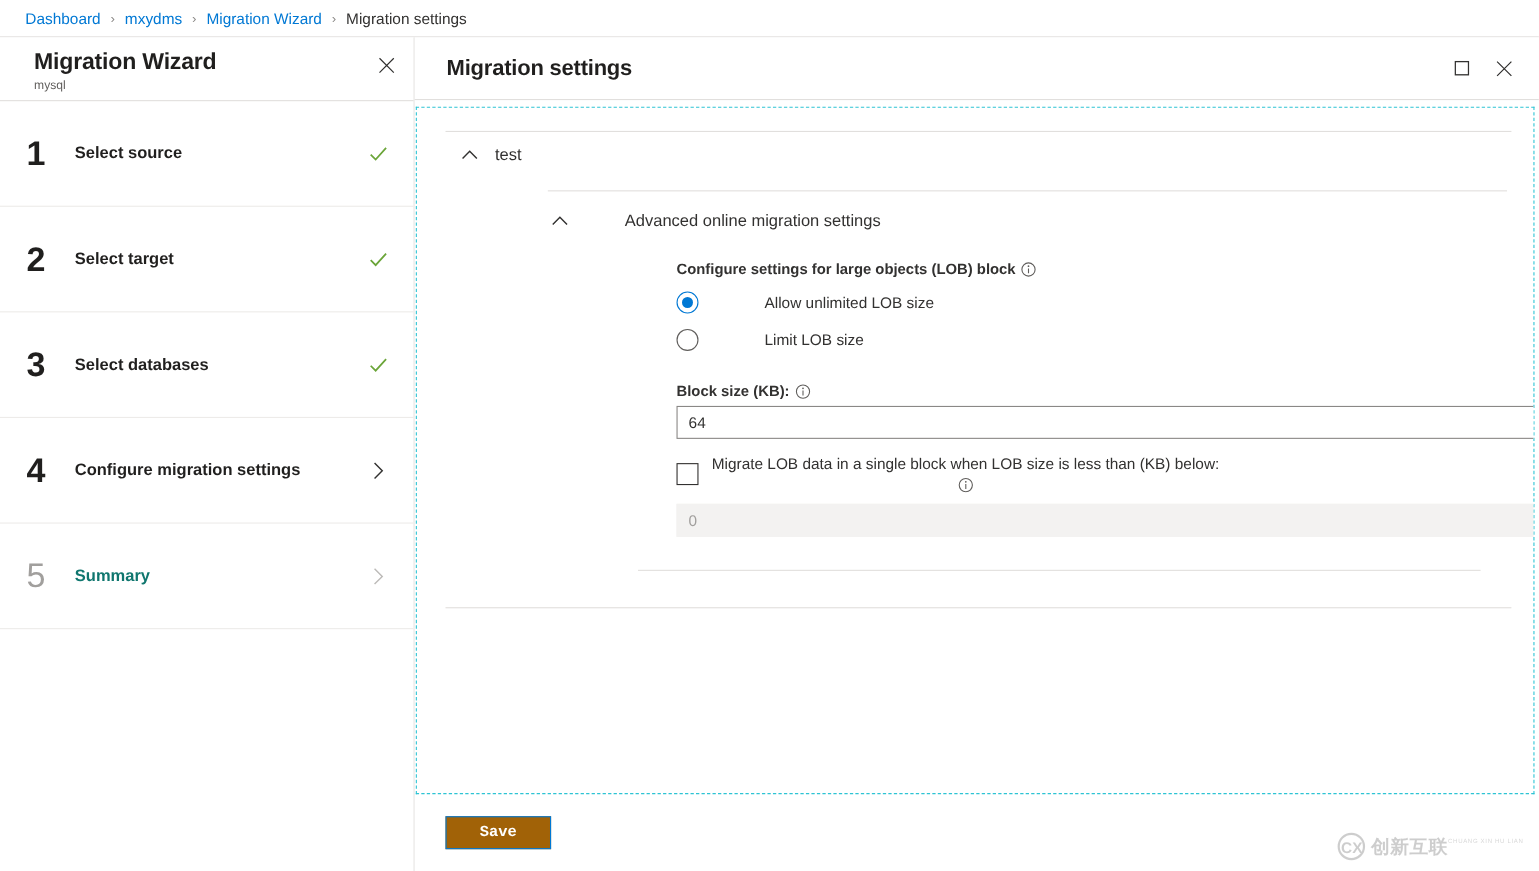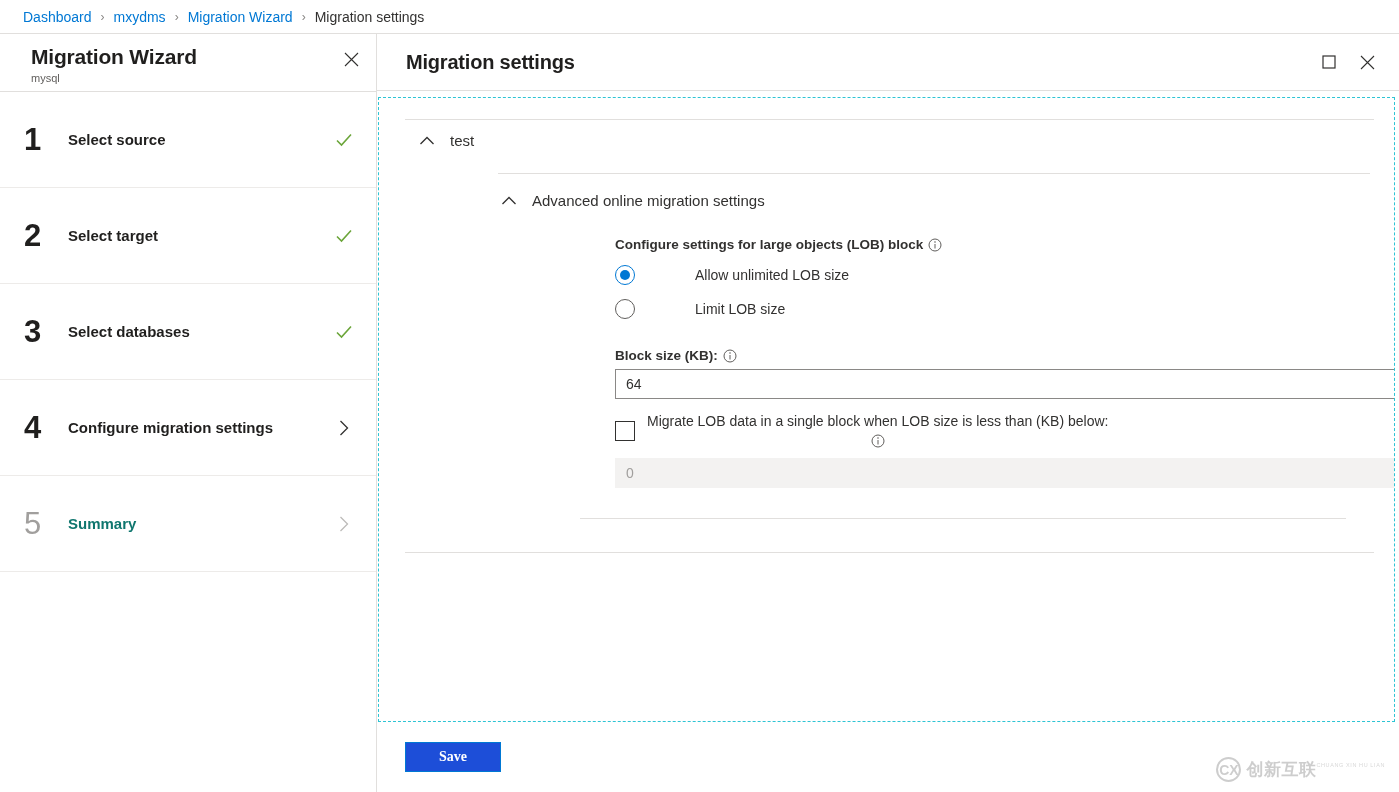--- a/index.html
+++ b/index.html
@@ -208,20 +208,21 @@
   .subgroup {
     margin: 24px 24px 0 82px;
     border-top: 1px solid #e1dfdd;
     padding-top: 18px;
   }
   .subgroup-head {
     display: flex;
     align-items: flex-end;
     cursor: pointer;
     width: fit-content;
+    gap: 36px;
   }
   .subgroup-label {
     font-size: 15px;
     color: #323130;
   }
 
   .form {
     margin: 28px 0 0 117px;
     width: 820px;
     max-width: 820px;
@@ -344,26 +345,26 @@
   
   .blade-footer {
     height: 70px;
     min-height: 70px;
     display: flex;
     align-items: center;
     padding-left: 28px;
     box-sizing: border-box;
   }
   .save-btn {
-    background: #1d4ed8;
+    background: #a16207;
     color: #ffffff;
     border: 1px solid #0078d4;
     font-size: 14px;
     font-weight: 600;
-    font-family: Liberation Serif, serif;
+    font-family: Liberation Mono, monospace;
     min-width: 96px;
     height: 30px;
     cursor: pointer;
     padding: 0 18px;
     border-radius: 0;
   }
 
   
   .watermark {
     position: absolute;

